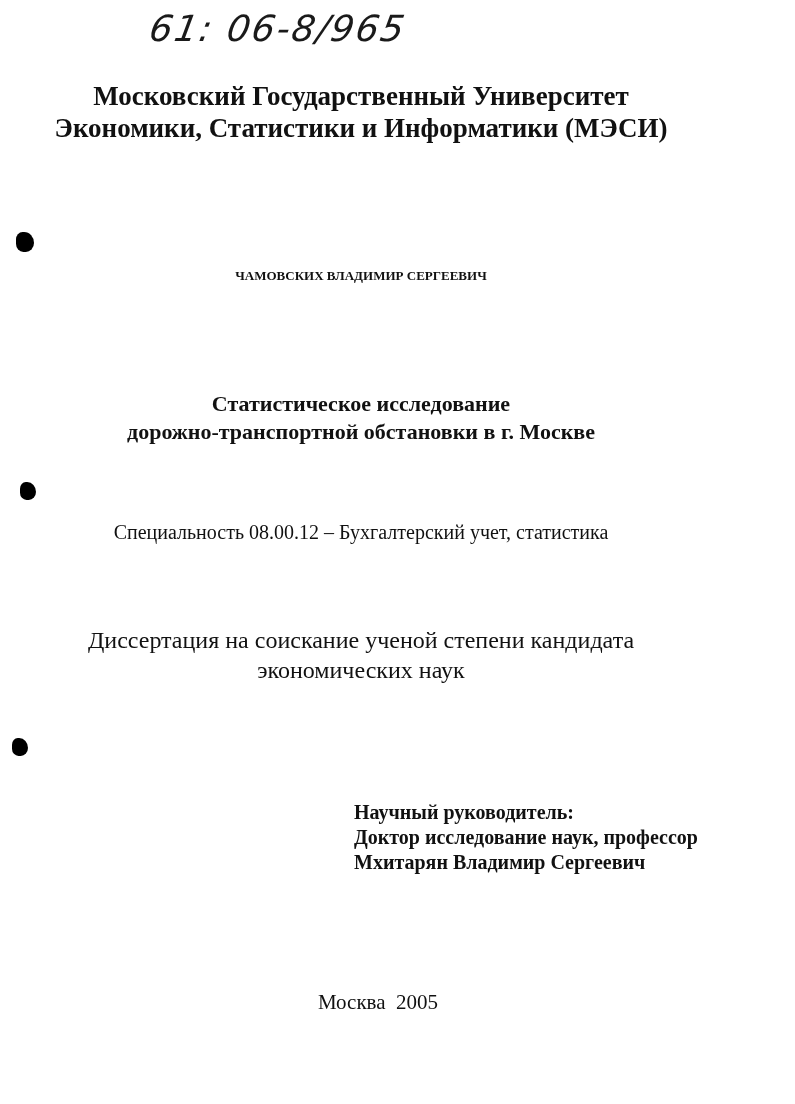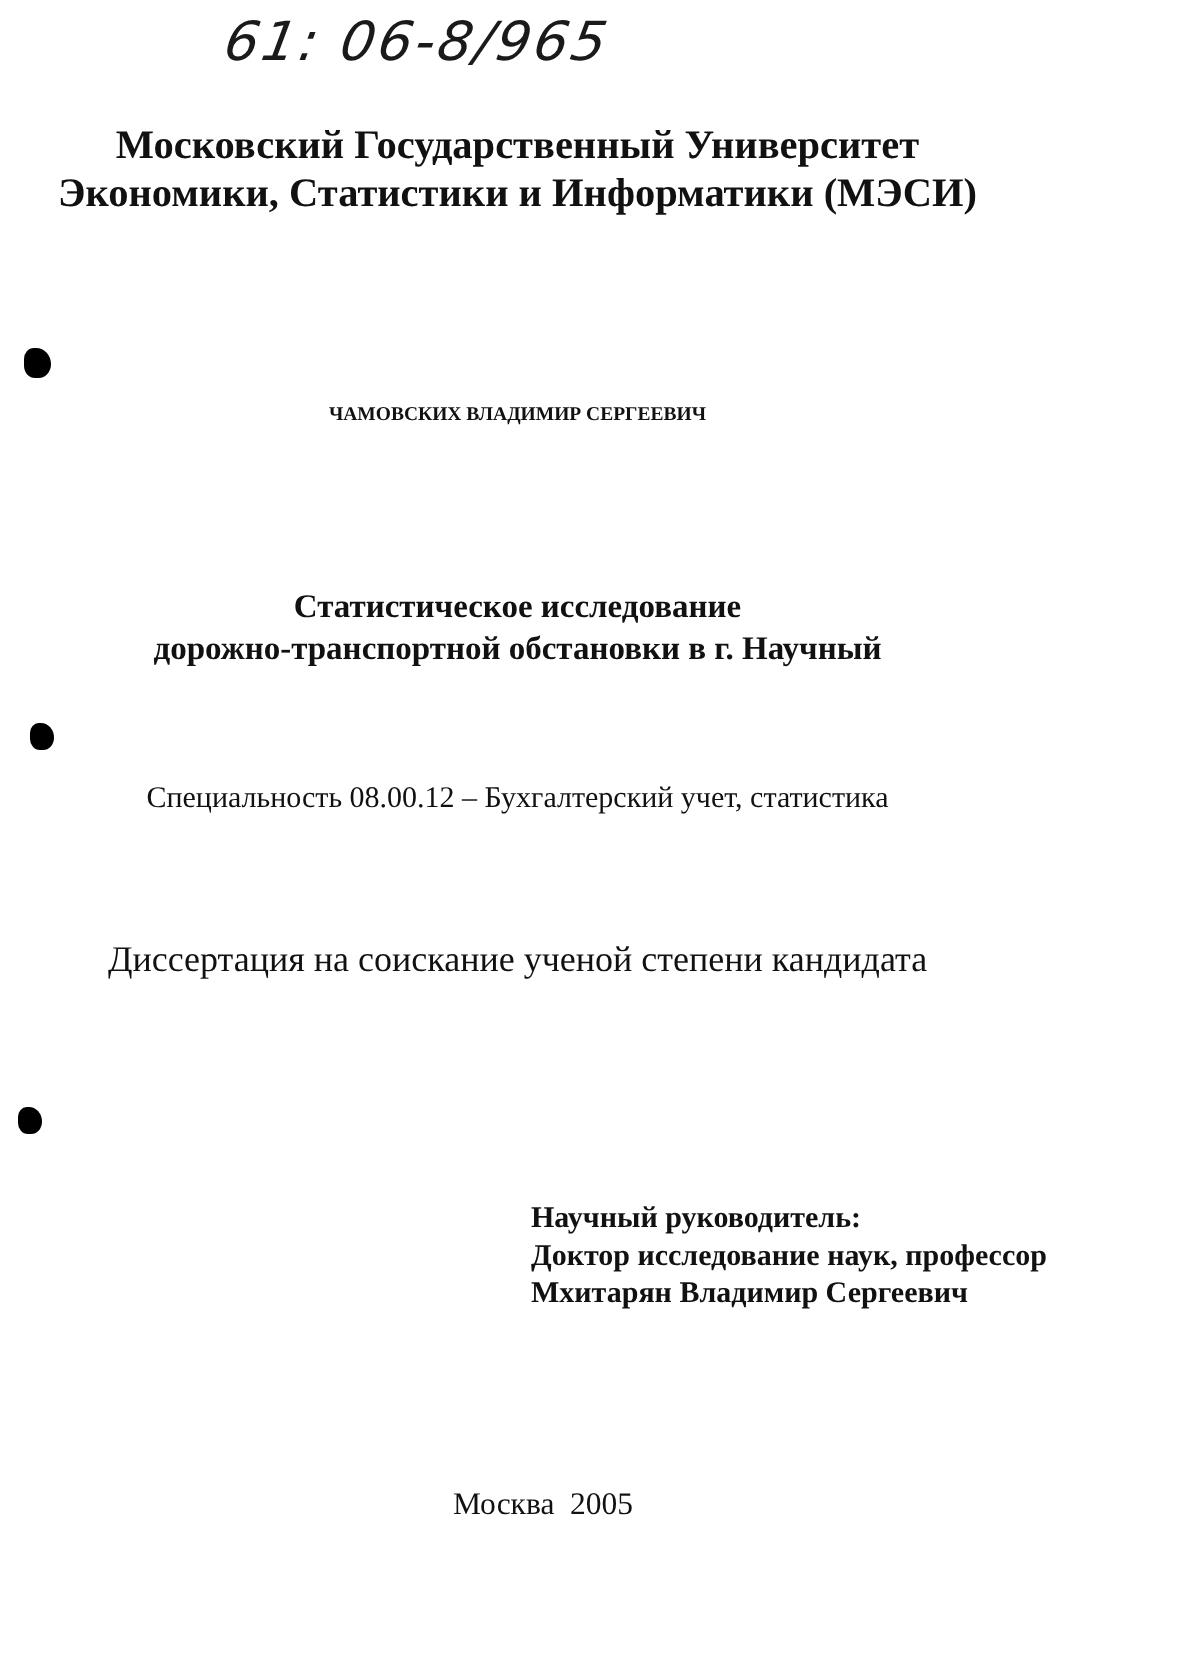--- a/index.html
+++ b/index.html
@@ -1,18 +1,18 @@
 <!DOCTYPE html>
 <html><head>
 <meta charset="utf-8">
 <style>
   html, body { margin: 0; padding: 0; background: #ffffff; }
   body { width: 795px; height: 1104px; position: relative; overflow: hidden; color: #111; font-family: "Liberation Serif", serif; }
   .abs { position: absolute; }
-  .center { left: 0; width: 690px; text-align: center; }
+  .center { left: 16px; width: 690px; text-align: center; }
   .handwritten { left: 150px; top: 8px; font-family: "DejaVu Sans", sans-serif; font-style: italic; font-size: 36px; letter-spacing: 2px; color: #1a1a1a; transform: skewX(-10deg); font-weight: 300; }
   .univ { top: 80px; font-size: 27px; font-weight: bold; line-height: 32px; }
   .author { top: 268px; font-size: 13px; font-weight: bold; }
   .title { top: 390px; font-size: 22px; font-weight: bold; line-height: 28px; }
   .spec { top: 521px; font-size: 20px; }
   .diss { top: 625px; font-size: 24px; line-height: 30px; }
   .advisor { left: 354px; top: 800px; font-size: 20px; font-weight: bold; line-height: 25px; }
   .city { top: 990px; font-size: 21px; }
   .blot { position: absolute; background: #000; border-radius: 40% 60% 50% 45%; }
 </style>
@@ -27,27 +27,28 @@
 
 <div class="abs center univ">
   <div>Московский Государственный Университет</div>
   <div>Экономики, Статистики и Информатики (МЭСИ)</div>
 </div>
 
 <div class="abs center author">ЧАМОВСКИХ ВЛАДИМИР СЕРГЕЕВИЧ</div>
 
 <div class="abs center title">
   <div>Статистическое исследование</div>
-  <div>дорожно-транспортной обстановки в г. Научный</div>
+  <div>дорожно-транспортной обстановки в г. Москве</div>
 </div>
 
 <div class="abs center spec">Специальность 08.00.12 – Бухгалтерский учет, статистика</div>
 
 <div class="abs center diss">
   <div>Диссертация на соискание ученой степени кандидата</div>
+  <div>экономических наук</div>
 </div>
 
 <div class="abs advisor">
   <div>Научный руководитель:</div>
   <div>Доктор исследование наук, профессор</div>
   <div>Мхитарян Владимир Сергеевич</div>
 </div>
 
 <div class="abs center city" style="white-space:pre;padding-left:17px;">Москва  2005</div>
 

